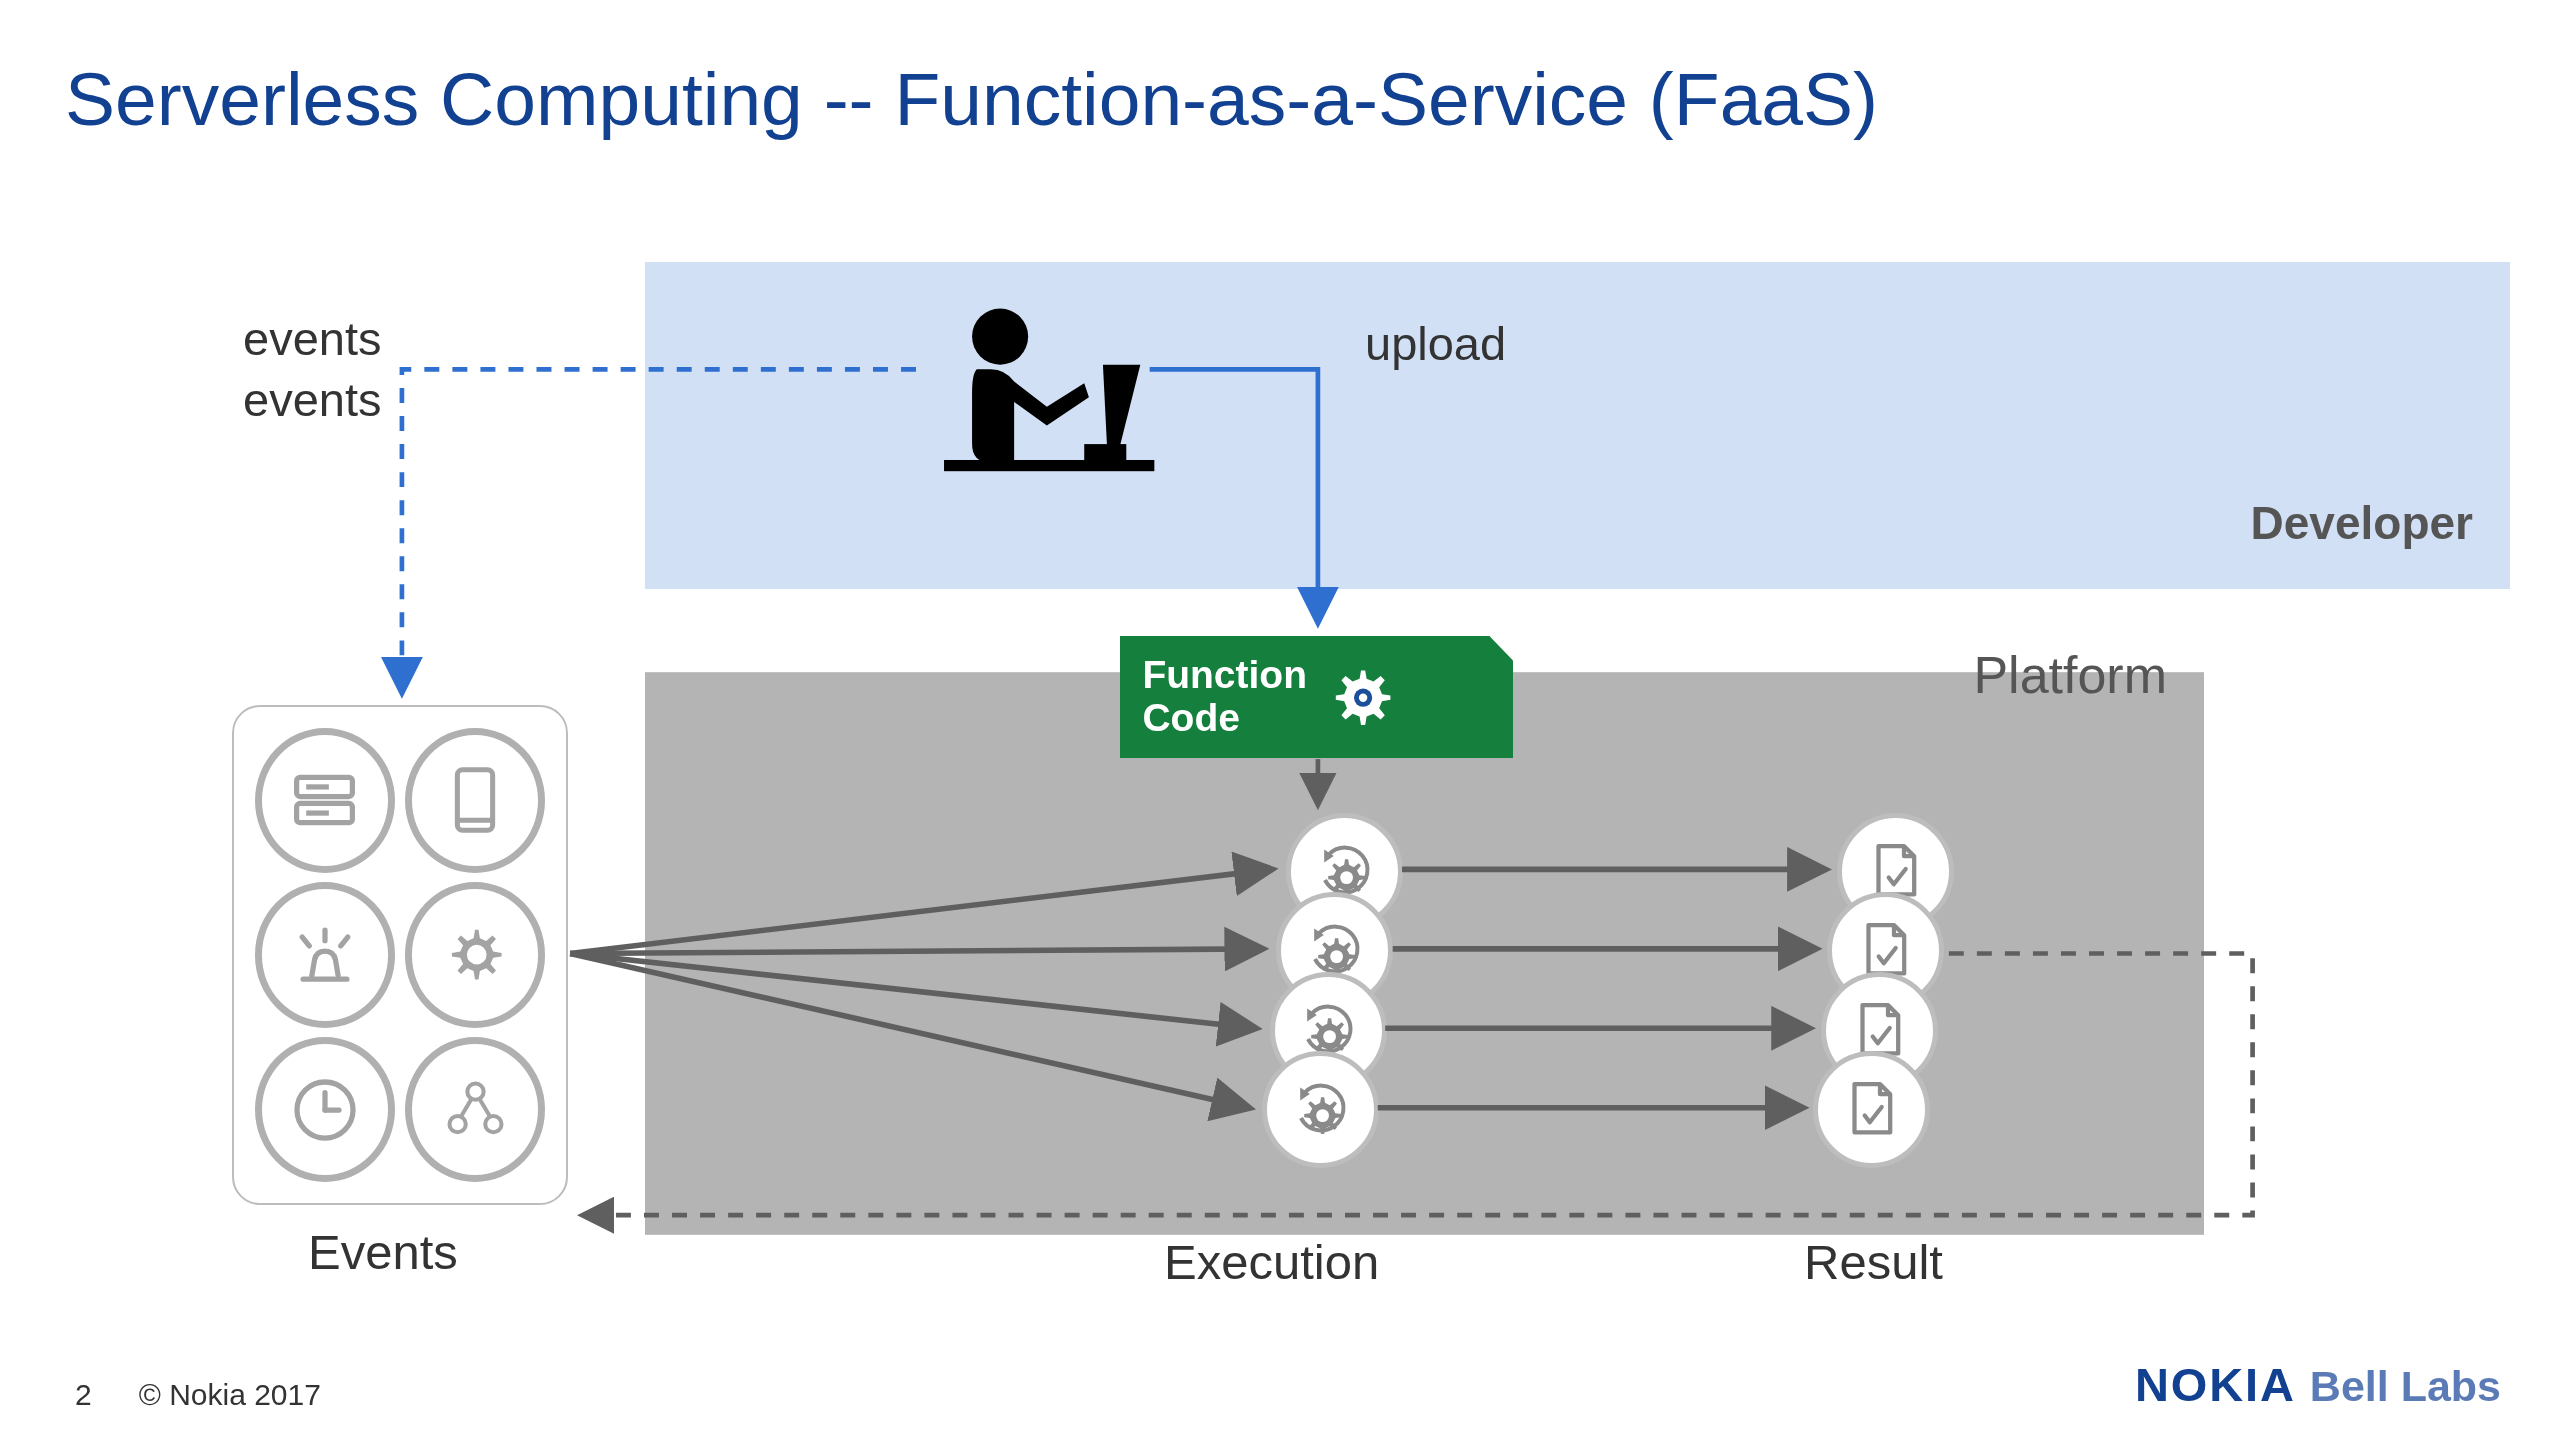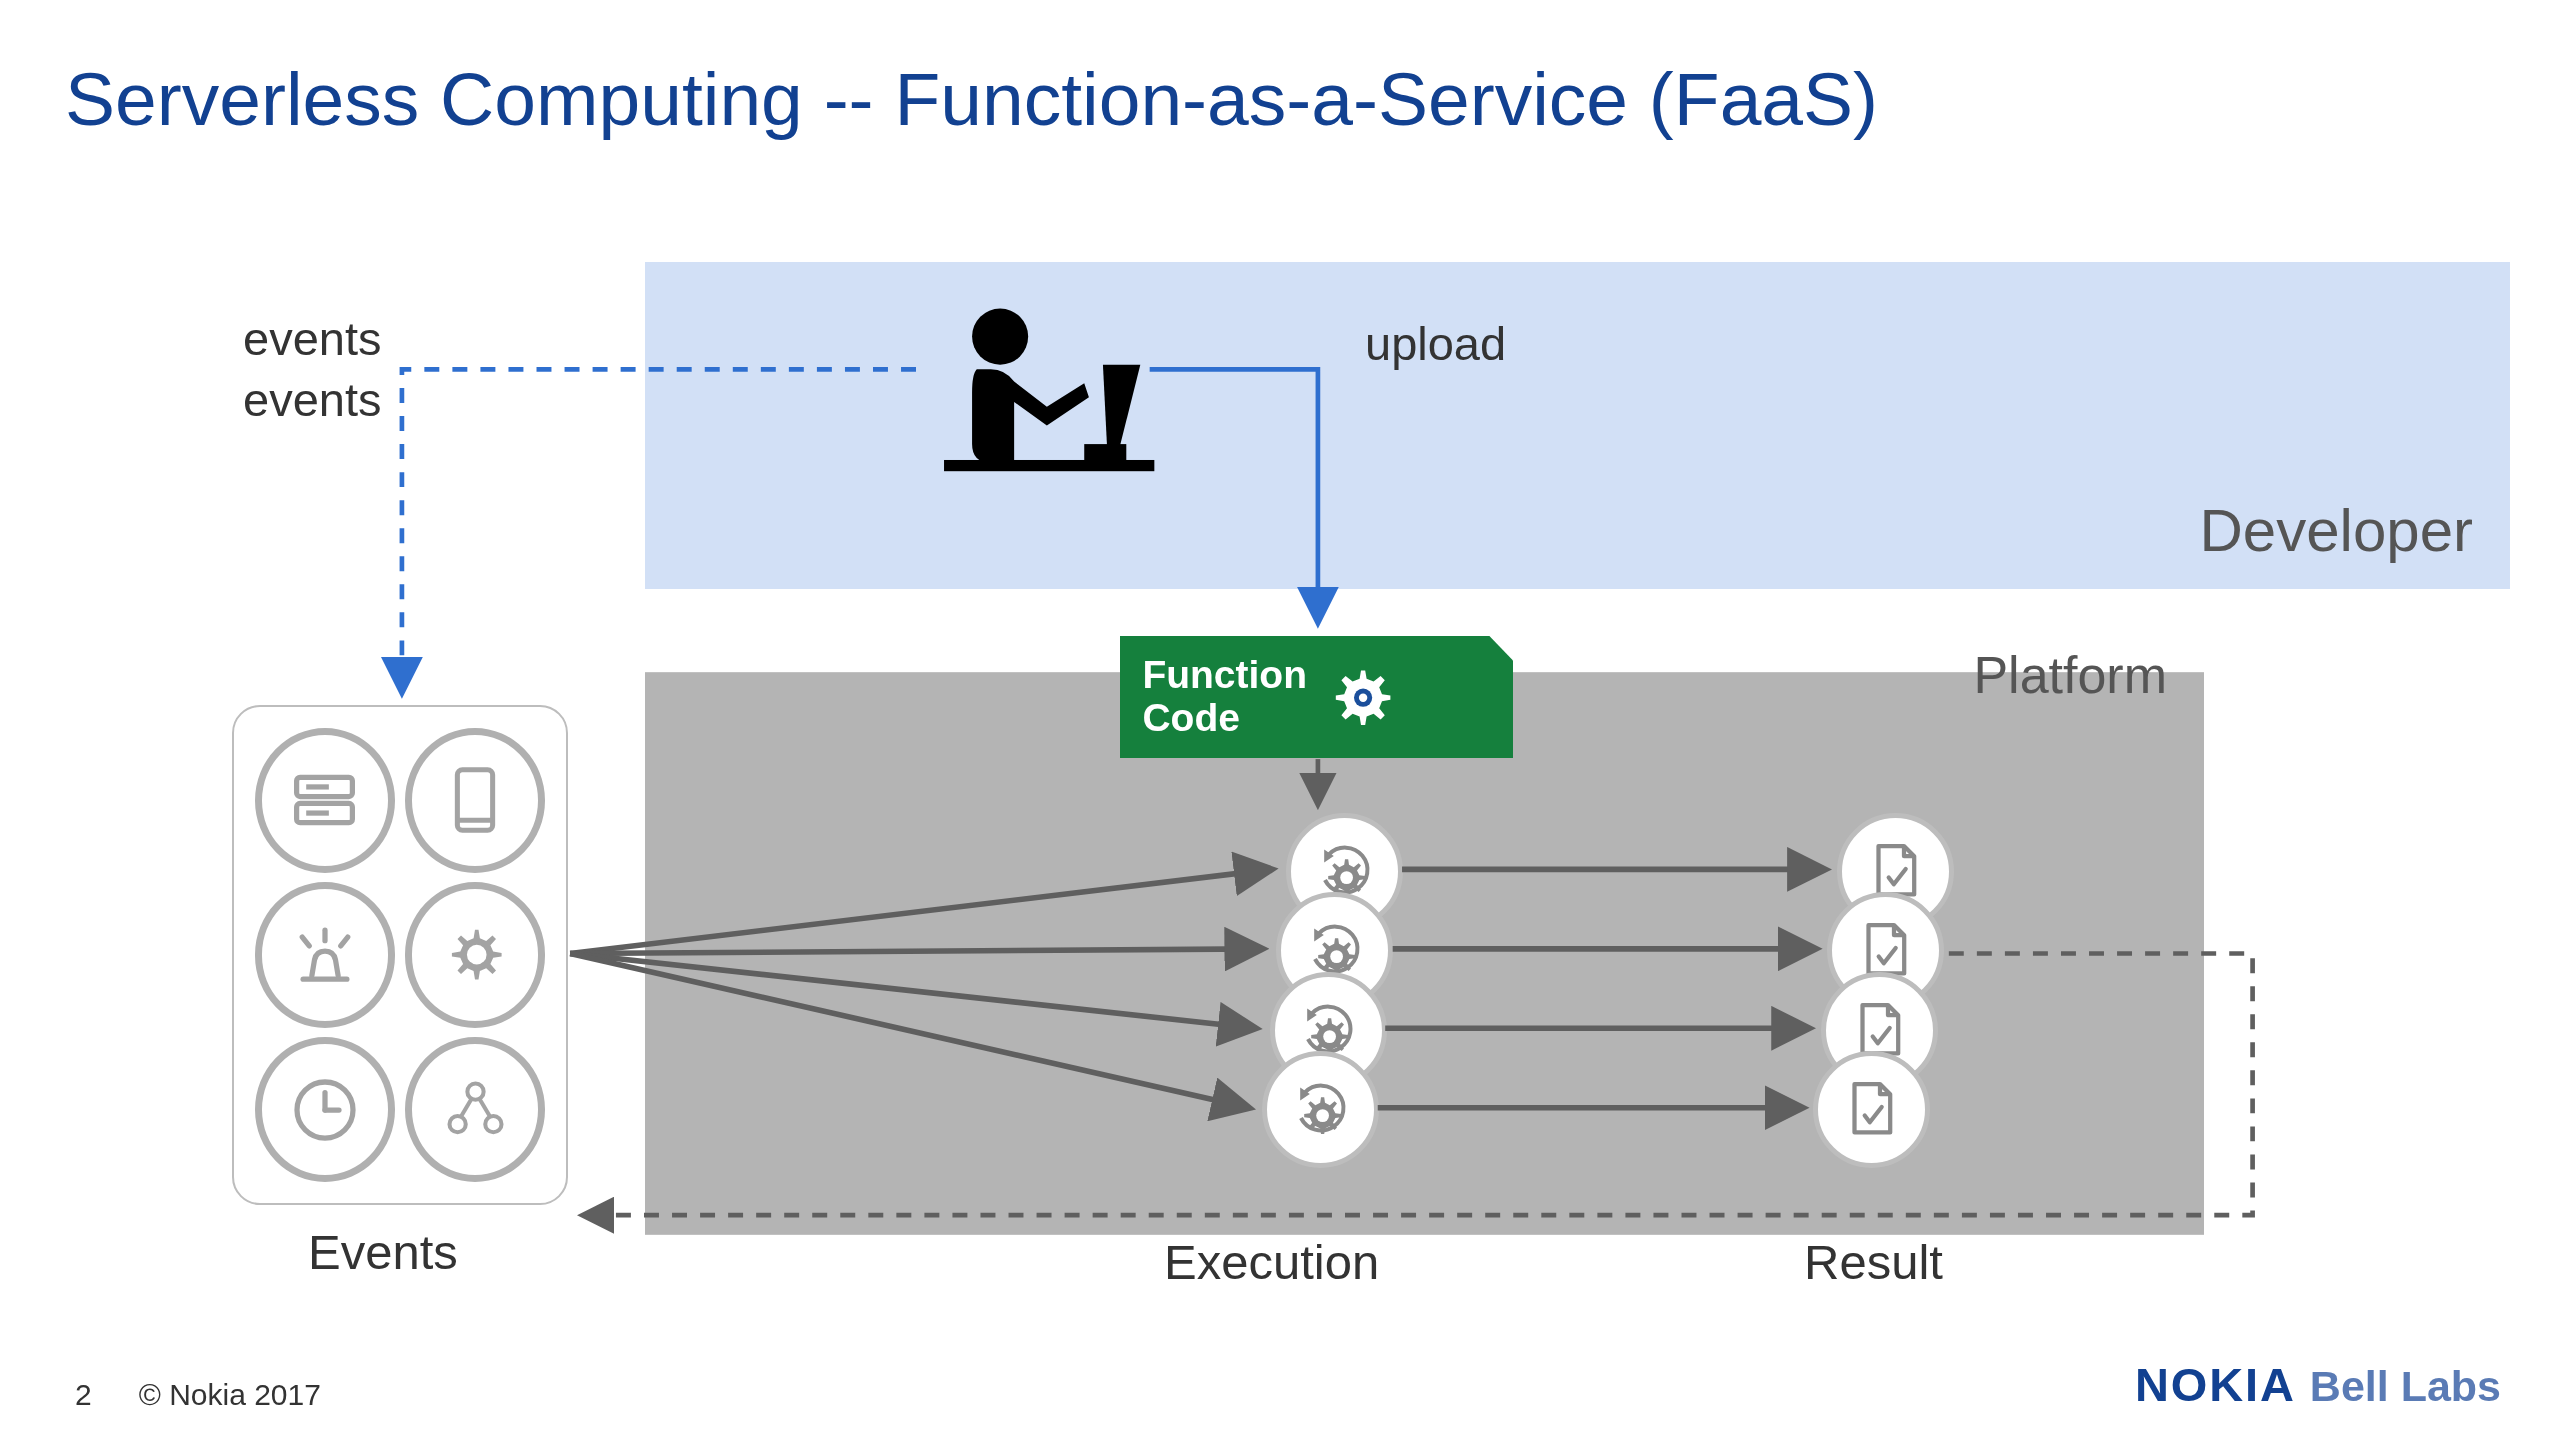--- a/index.html
+++ b/index.html
@@ -33,22 +33,23 @@
     left: 645px;
     top: 617px;
     width: 1559px;
     height: 673px;
     border-radius: 16px;
   }
   .label-developer {
     position: absolute;
     right: 37px;
     top: 234px;
-    font-size: 60px;
+    font-size: 46px;
     color: #555;
+    font-weight: bold;
   }
   .label-platform {
     position: absolute;
     right: 37px;
     top: 28px;
     font-size: 52px;
     color: #555;
   }
   .define-events {
     position: absolute;

